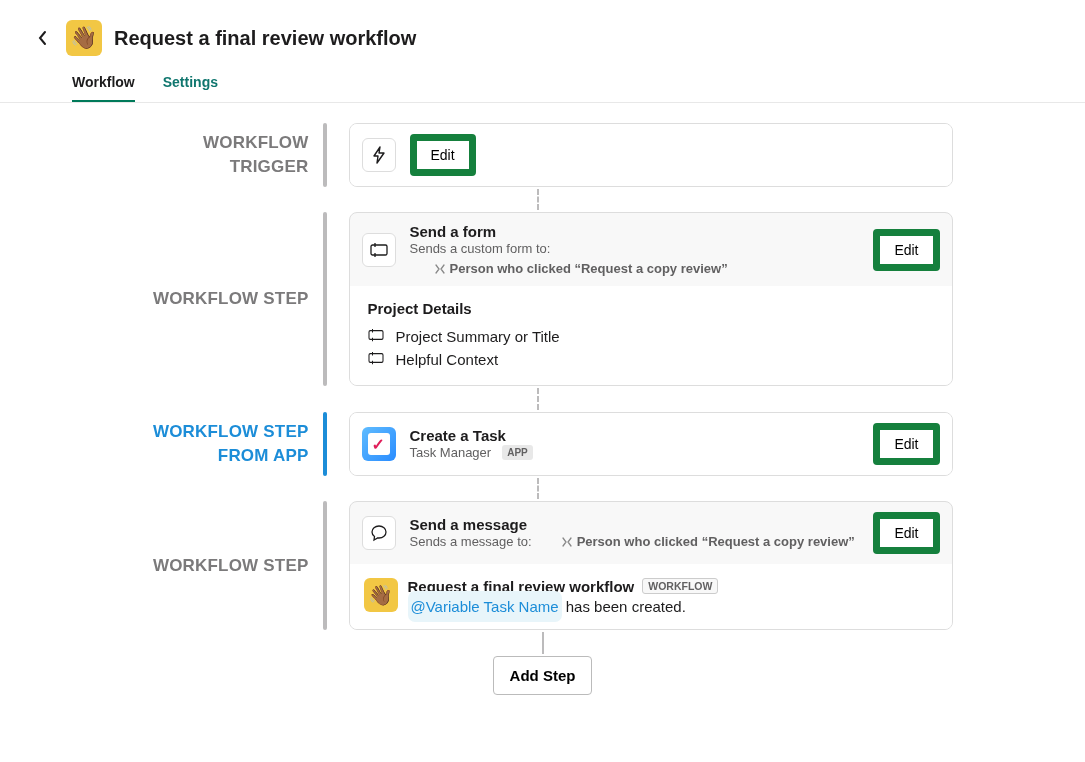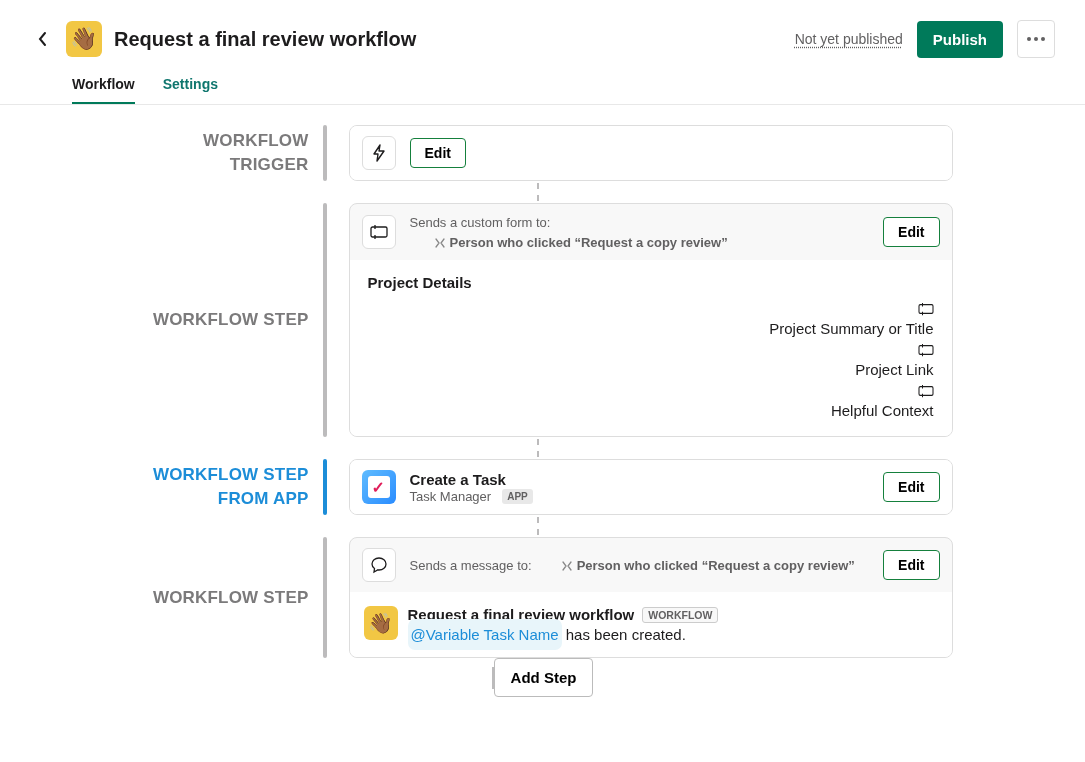--- a/index.html
+++ b/index.html
@@ -178,41 +178,40 @@
   .var-chip-inline {
     display: inline-flex;
     align-items: center;
     gap: 4px;
     font-weight: 700;
     color: #616061;
     margin-left: 24px;
   }
   .btn-edit {
     background: #fff;
-    border: 1px solid #15803d;
+    border: 7px solid #15803d;
     border-radius: 4px;
     font-size: 14px;
-    font-weight: 700;
+    font-weight: 400;
     padding: 6px 14px;
     cursor: pointer;
     flex-shrink: 0;
   }
   .form-title {
     font-size: 15px;
     font-weight: 800;
     margin-bottom: 8px;
   }
   .form-field {
     display: flex;
-    align-items: flex-end;
-    gap: 4px;
+    align-items: flex-start;
+    gap: 12px;
     font-size: 15px;
     color: #1d1c1d;
     padding: 3px 0;
-    flex-direction: column;
   }
   .app-badge {
     font-size: 10px;
     font-weight: 700;
     background: #e8e8e8;
     color: #616061;
     padding: 2px 5px;
     border-radius: 3px;
     margin-left: 6px;
   }
@@ -293,49 +292,38 @@
     background: #fff;
     border: 1px solid #bbb;
     border-radius: 4px;
     font-size: 15px;
     font-weight: 700;
     padding: 10px 16px;
     cursor: pointer;
   }
   .center-col {
     display:flex;
-    flex-direction:row;
+    flex-direction:column;
     align-items:center;
   }
   svg { display:block; }
 </style>
 </head>
 <body>
 
 <div class="header">
   <div class="back-chevron">
     <svg width="10" height="16" viewBox="0 0 10 16">
         <path d="M8 2 L3 8 L8 14" stroke="#1d1c1d" stroke-width="2" fill="none" stroke-linecap="round"></path>
       </svg>
   </div>
   <div class="wave-icon">
       <span>👋🏾</span>
     </div>
   <div class="title">Request a final review workflow</div>
-  <div class="header-right">
-    <span class="pub-status">Not yet published</span>
-    <button class="btn-publish">Publish</button>
-    <div class="btn-more">
-      <svg width="18" height="4" viewBox="0 0 18 4">
-        <circle cx="2" cy="2" r="2" fill="#616061"></circle>
-          <circle cx="9" cy="2" r="2" fill="#616061"></circle>
-          <circle cx="16" cy="2" r="2" fill="#616061"></circle>
-      </svg>
-    </div>
-  </div>
 </div>
 
 <div class="tabs">
   <div class="tab active">Workflow</div>
   <div class="tab">Settings</div>
 </div>
 
 <div class="canvas">
 
   <div class="row">
@@ -360,47 +348,41 @@
     <div class="bar"></div>
     <div class="card">
       <div class="card-head">
         <div class="step-icon">
           <svg width="18" height="16" viewBox="0 0 18 16">
             <rect x="1" y="3" width="16" height="10" rx="1.5" fill="none" stroke="#1d1c1d" stroke-width="1.3"></rect>
             <path d="M5 1 V5 M5 11 V15" stroke="#1d1c1d" stroke-width="1.3"></path>
           </svg>
         </div>
         <div class="step-meta">
+          <div class="step-title">Send a form</div>
           <div class="step-sub">
             <span>Sends a custom form to:</span>
             <span class="var-chip-inline">
               <svg width="12" height="12" viewBox="0 0 12 12">
                   <path d="M2 2 L5 6 L2 10 M10 2 L7 6 L10 10" stroke="#888" stroke-width="1.3" fill="none" stroke-linecap="round"></path>
                 </svg>
               <span>Person who clicked “Request a copy review”</span>
             </span>
           </div>
         </div>
         <button class="btn-edit">Edit</button>
       </div>
       <div class="card-body">
         <div class="form-title">Project Details</div>
         <div class="form-field">
           <svg width="16" height="14" viewBox="0 0 18 16">
               <rect x="1" y="3" width="16" height="10" rx="1.5" fill="none" stroke="#1d1c1d" stroke-width="1.2"></rect>
               <path d="M5 1 V5 M5 11 V15" stroke="#1d1c1d" stroke-width="1.2"></path>
             </svg>
           <span>Project Summary or Title</span>
-        </div>
-        <div class="form-field">
-          <svg width="16" height="14" viewBox="0 0 18 16">
-              <rect x="1" y="3" width="16" height="10" rx="1.5" fill="none" stroke="#1d1c1d" stroke-width="1.2"></rect>
-              <path d="M5 1 V5 M5 11 V15" stroke="#1d1c1d" stroke-width="1.2"></path>
-            </svg>
-          <span>Project Link</span>
         </div>
         <div class="form-field">
           <svg width="16" height="14" viewBox="0 0 18 16">
               <rect x="1" y="3" width="16" height="10" rx="1.5" fill="none" stroke="#1d1c1d" stroke-width="1.2"></rect>
               <path d="M5 1 V5 M5 11 V15" stroke="#1d1c1d" stroke-width="1.2"></path>
             </svg>
           <span>Helpful Context</span>
         </div>
       </div>
     </div>
@@ -436,20 +418,21 @@
     <div class="row-label">WORKFLOW STEP</div>
     <div class="bar"></div>
     <div class="card">
       <div class="card-head">
         <div class="step-icon">
           <svg width="18" height="18" viewBox="0 0 18 18">
             <path d="M9 2 C5 2 2 4.5 2 8 C2 10 3 11.5 4.5 12.5 L4 16 L8 13.8 C8.3 13.9 8.6 14 9 14 C13 14 16 11.5 16 8 C16 4.5 13 2 9 2 Z" fill="none" stroke="#1d1c1d" stroke-width="1.3"></path>
           </svg>
         </div>
         <div class="step-meta">
+          <div class="step-title">Send a message</div>
           <div class="step-sub">
             <span>Sends a message to:</span>
             <span class="var-chip-inline">
               <svg width="12" height="12" viewBox="0 0 12 12">
                   <path d="M2 2 L5 6 L2 10 M10 2 L7 6 L10 10" stroke="#888" stroke-width="1.3" fill="none" stroke-linecap="round"></path>
                 </svg>
               <span>Person who clicked “Request a copy review”</span>
             </span>
           </div>
         </div>

